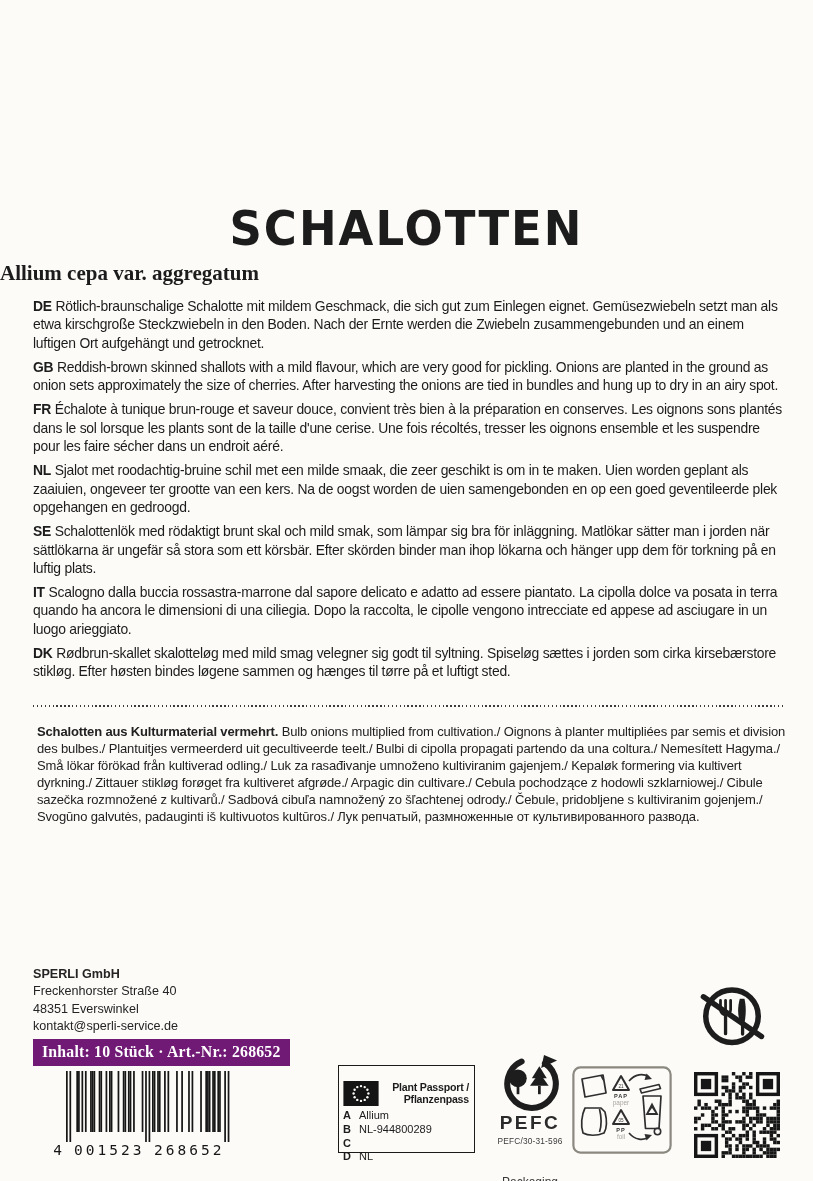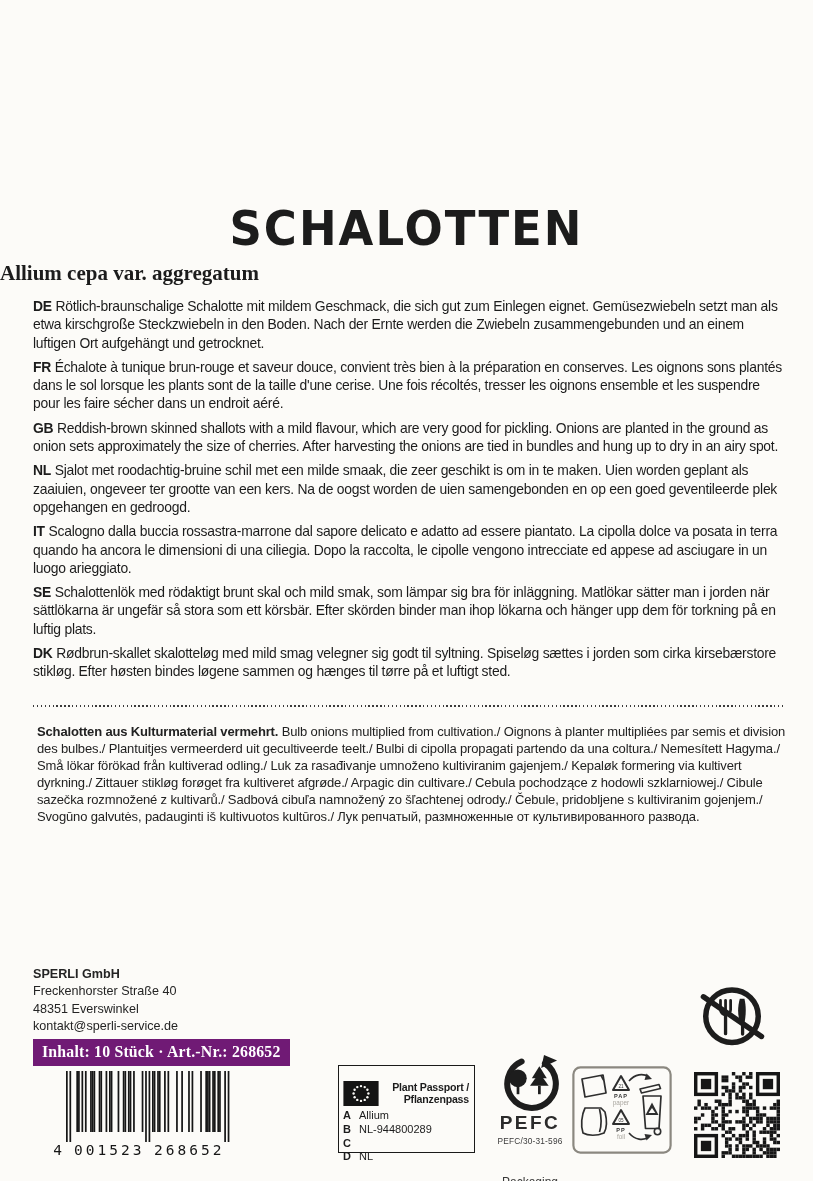--- a/index.html
+++ b/index.html
@@ -58,25 +58,25 @@
 </head>
 <body>
 
 <div class="sheet">
 
   <h1 class="title">SCHALOTTEN</h1>
   <h2 class="subtitle">Allium cepa var. aggregatum</h2>
 
   <section class="descs">
     <p class="desc"><b>DE</b> <span>Rötlich-braunschalige Schalotte mit mildem Geschmack, die sich gut zum Einlegen eignet. Gemüsezwiebeln setzt man als etwa kirschgroße Steckzwiebeln in den Boden. Nach der Ernte werden die Zwiebeln zusammengebunden und an einem luftigen Ort aufgehängt und getrocknet.</span></p>
+    <p class="desc"><b>GB</b> <span>Reddish-brown skinned shallots with a mild flavour, which are very good for pickling. Onions are planted in the ground as onion sets approximately the size of cherries. After harvesting the onions are tied in bundles and hung up to dry in an airy spot.</span></p>
     <p class="desc"><b>FR</b> <span>Échalote à tunique brun-rouge et saveur douce, convient très bien à la préparation en conserves. Les oignons sons plantés dans le sol lorsque les plants sont de la taille d'une cerise. Une fois récoltés, tresser les oignons ensemble et les suspendre pour les faire sécher dans un endroit aéré.</span></p>
-    <p class="desc"><b>GB</b> <span>Reddish-brown skinned shallots with a mild flavour, which are very good for pickling. Onions are planted in the ground as onion sets approximately the size of cherries. After harvesting the onions are tied in bundles and hung up to dry in an airy spot.</span></p>
     <p class="desc"><b>NL</b> <span>Sjalot met roodachtig-bruine schil met een milde smaak, die zeer geschikt is om in te maken. Uien worden geplant als zaaiuien, ongeveer ter grootte van een kers. Na de oogst worden de uien samengebonden en op een goed geventileerde plek opgehangen en gedroogd.</span></p>
+    <p class="desc"><b>SE</b> <span>Schalottenlök med rödaktigt brunt skal och mild smak, som lämpar sig bra för inläggning. Matlökar sätter man i jorden när sättlökarna är ungefär så stora som ett körsbär. Efter skörden binder man ihop lökarna och hänger upp dem för torkning på en luftig plats.</span></p>
     <p class="desc"><b>IT</b> <span>Scalogno dalla buccia rossastra-marrone dal sapore delicato e adatto ad essere piantato. La cipolla dolce va posata in terra quando ha ancora le dimensioni di una ciliegia. Dopo la raccolta, le cipolle vengono intrecciate ed appese ad asciugare in un luogo arieggiato.</span></p>
-    <p class="desc"><b>SE</b> <span>Schalottenlök med rödaktigt brunt skal och mild smak, som lämpar sig bra för inläggning. Matlökar sätter man i jorden när sättlökarna är ungefär så stora som ett körsbär. Efter skörden binder man ihop lökarna och hänger upp dem för torkning på en luftig plats.</span></p>
     <p class="desc"><b>DK</b> <span>Rødbrun-skallet skalotteløg med mild smag velegner sig godt til syltning. Spiseløg sættes i jorden som cirka kirsebærstore stikløg. Efter høsten bindes løgene sammen og hænges til tørre på et luftigt sted.</span></p>
   </section>
 
   <div class="sep"></div>
 
   <p class="fineprint"><b>Schalotten aus Kulturmaterial vermehrt.</b> <span>Bulb onions multiplied from cultivation./ Oignons à planter multipliées par semis et division des bulbes./ Plantuitjes vermeerderd uit gecultiveerde teelt./ Bulbi di cipolla propagati partendo da una coltura./ Nemesített Hagyma./ Små lökar förökad från kultiverad odling./ Luk za rasađivanje umnoženo kultiviranim gajenjem./ Kepaløk formering via kultivert dyrkning./ Zittauer stikløg forøget fra kultiveret afgrøde./ Arpagic din cultivare./ Cebula pochodzące z hodowli szklarniowej./ Cibule sazečka rozmnožené z kultivarů./ Sadbová cibuľa namnožený zo šľachtenej odrody./ Čebule, pridobljene s kultiviranim gojenjem./ Svogūno galvutės, padauginti iš kultivuotos kultūros./ Лук репчатый, размноженные от культивированного развода.</span></p>
 
   <div class="address">
     <div class="addr-name">SPERLI GmbH</div>
     <div>Freckenhorster Straße 40</div>

